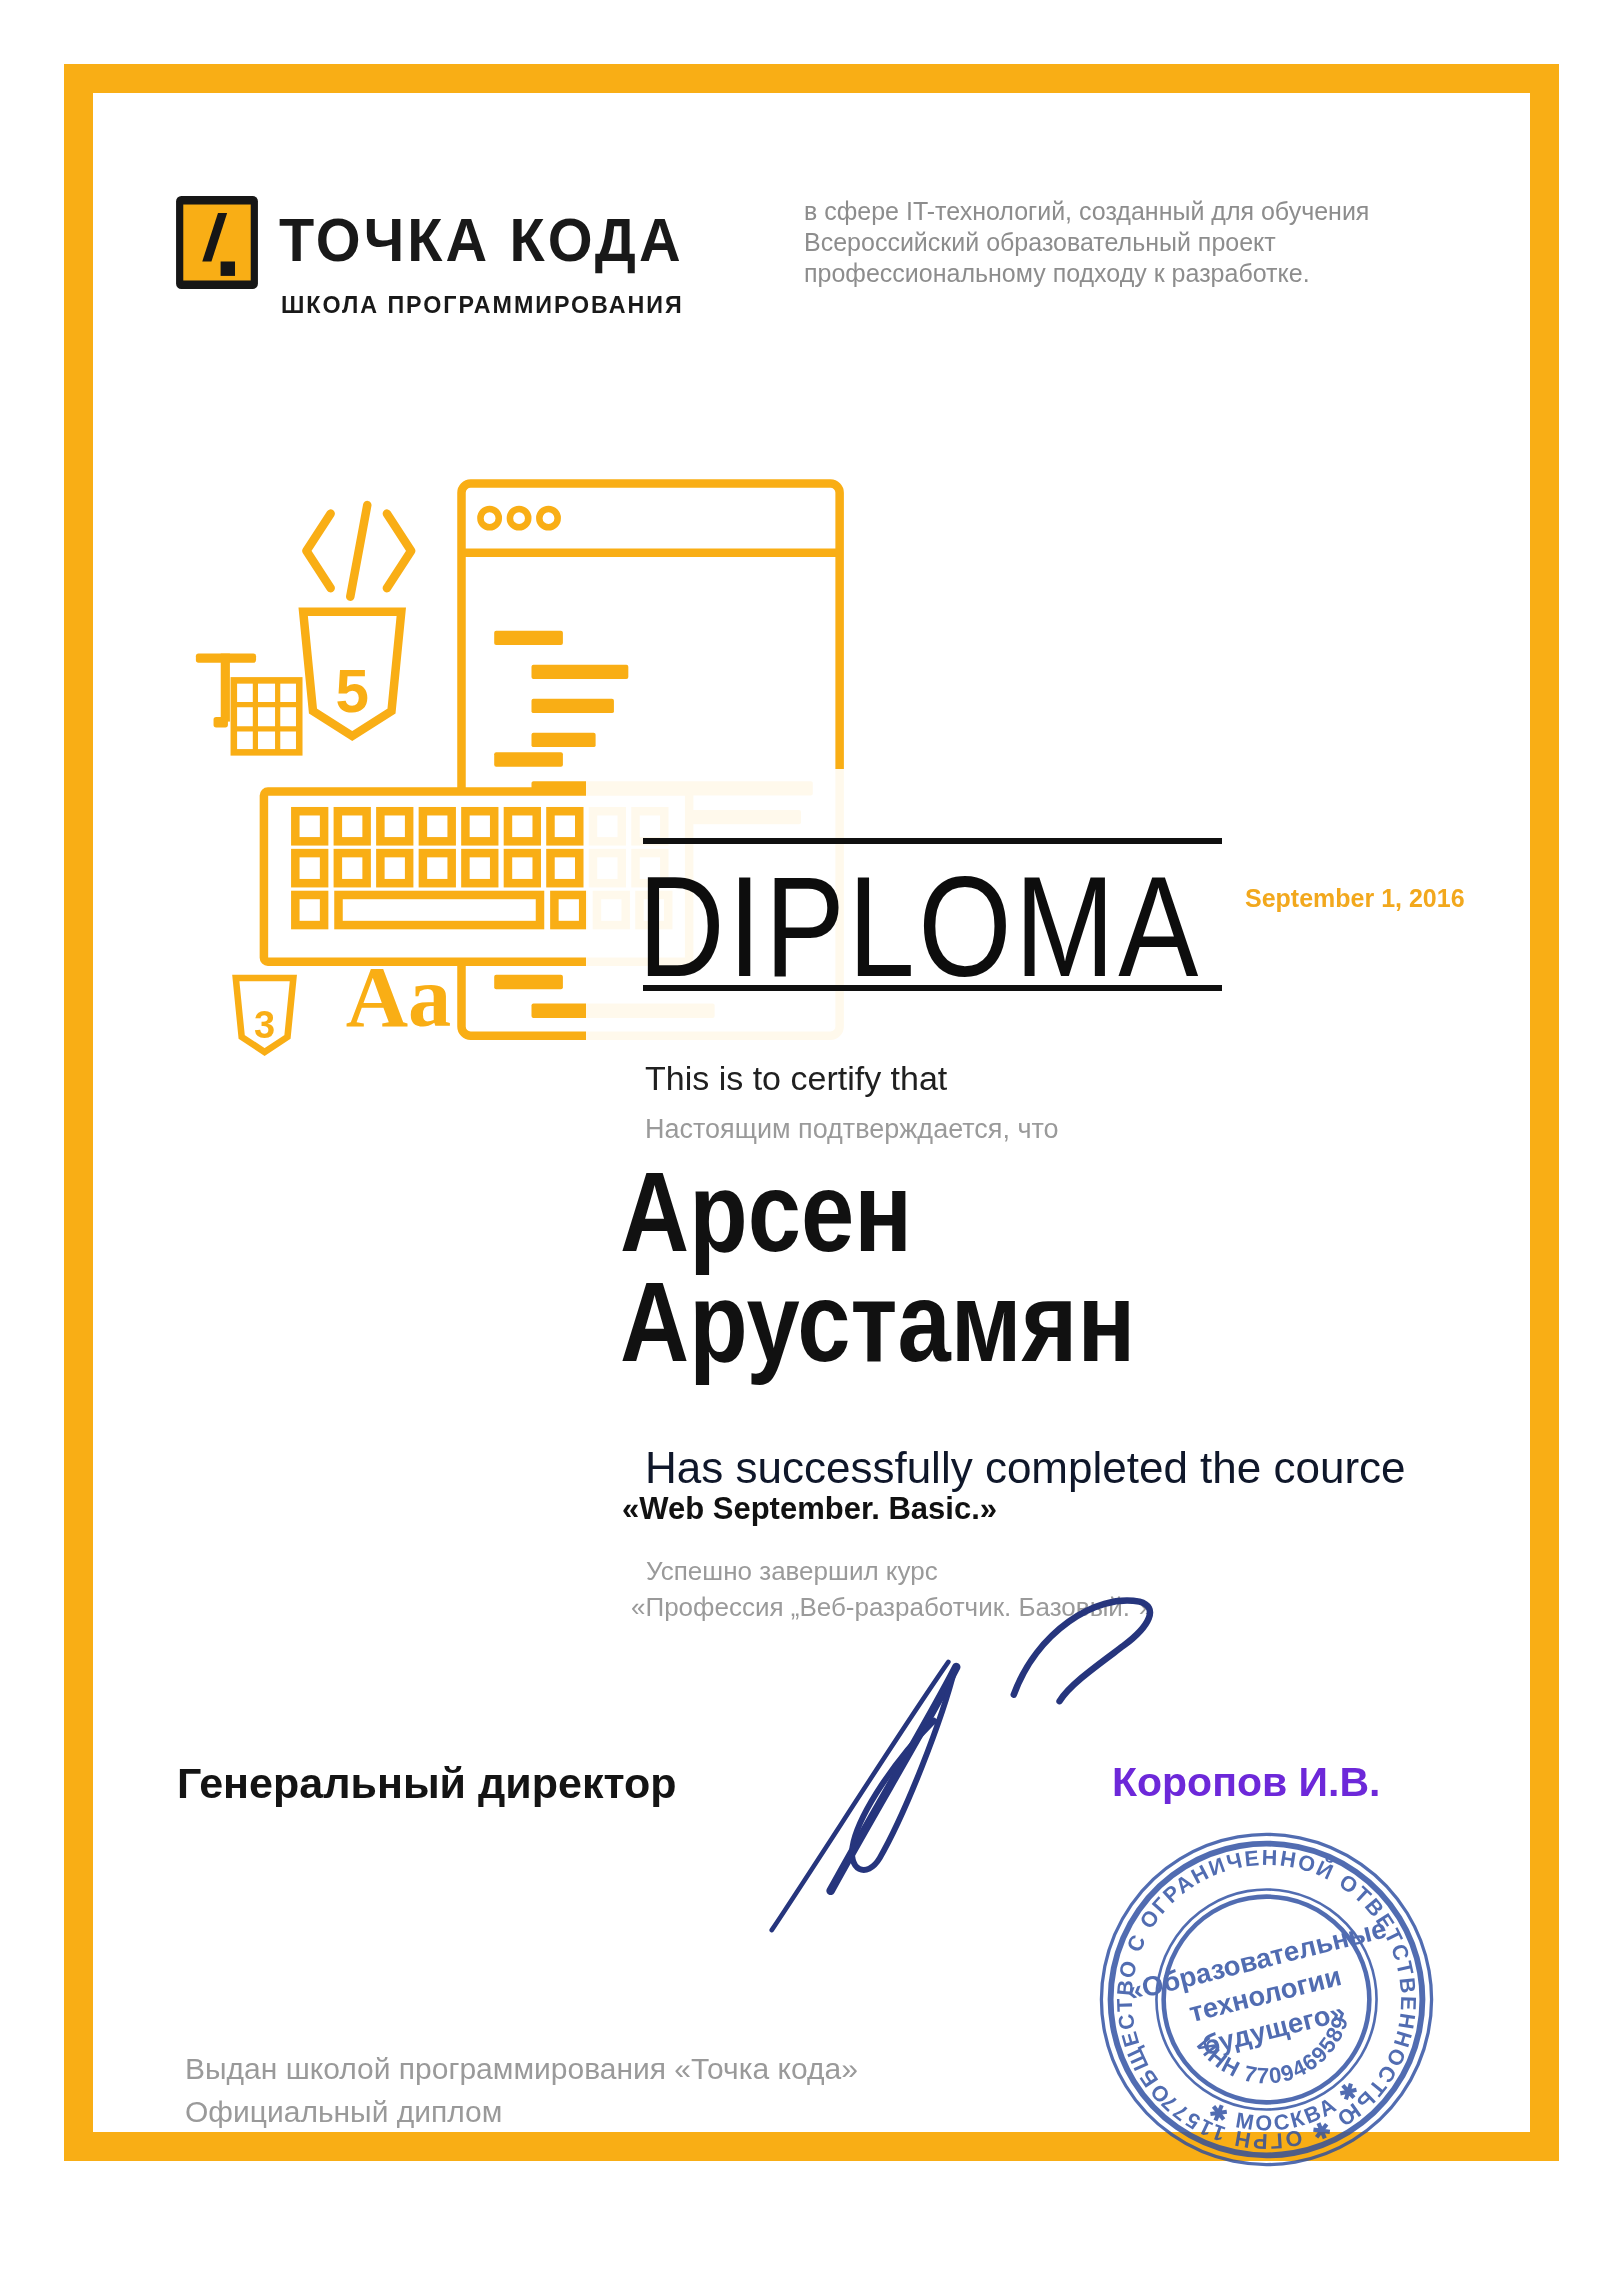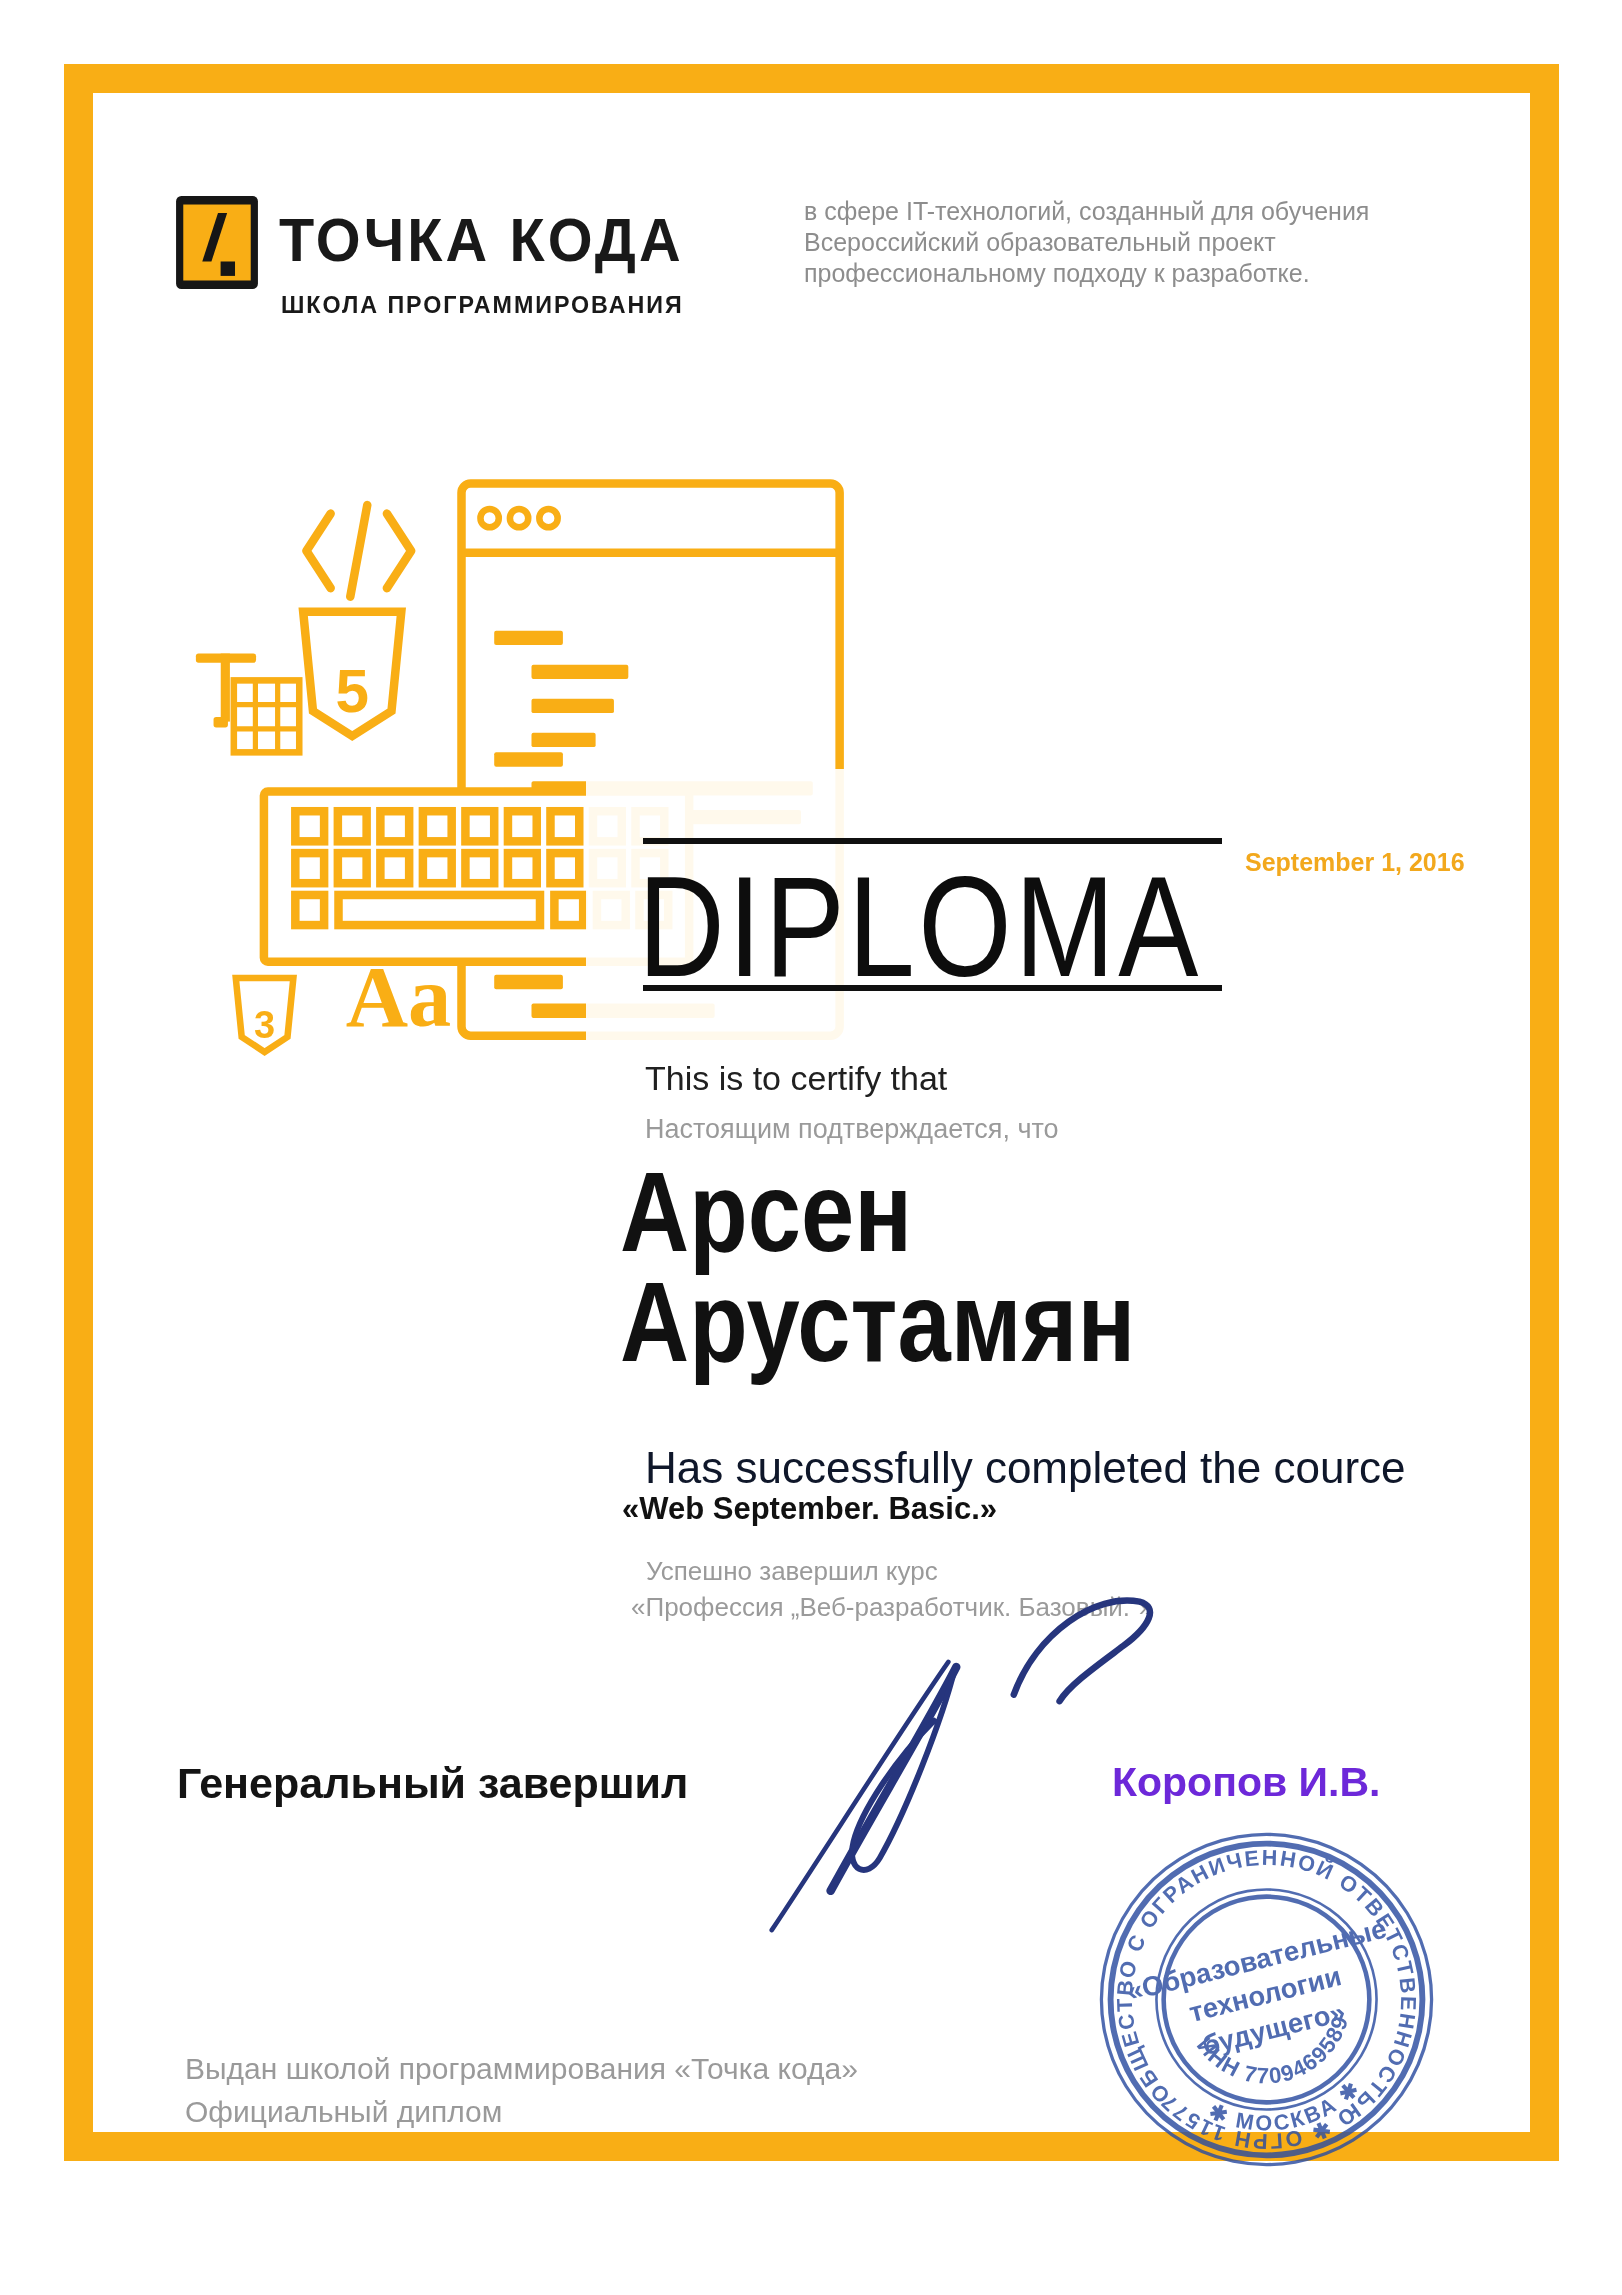--- a/index.html
+++ b/index.html
@@ -16,21 +16,21 @@
   
   .intro{left:804px;top:196px;font-size:25px;line-height:31px;color:#8d8d8d;white-space:nowrap;}
   
   .fade{left:586px;top:769px;width:703px;height:298px;background:rgba(255,255,255,.92);}
   
   .rule{background:#101010;height:5.9px;}
   .rule-top{left:643px;top:838px;width:579px;}
   .rule-bottom{left:643px;top:985px;width:579px;}
   .diploma-title{left:638px;top:845px;font-size:143px;font-weight:400;letter-spacing:3.9px;
                  transform:scaleX(.84);transform-origin:left top;white-space:nowrap;color:#0d0d0d;}
-  .date{left:1245px;top:848px;font-size:25px;font-weight:700;color:#F2A81D;white-space:nowrap;}
+  .date{left:1245px;top:884px;font-size:25px;font-weight:700;color:#F2A81D;white-space:nowrap;}
   .certify-en{left:645px;top:1059px;font-size:34px;color:#202020;white-space:nowrap;}
   .certify-ru{left:645px;top:1114px;font-size:27px;color:#9a9a9a;white-space:nowrap;}
   .student{left:620px;top:1157px;font-size:114px;font-weight:700;line-height:110px;
            transform:scaleX(.84);transform-origin:left top;white-space:nowrap;color:#111;}
   .course-en{left:645px;top:1443px;font-size:44px;font-weight:300;color:#0f172a;white-space:nowrap;}
   .course-title{left:622px;top:1491px;font-size:31px;font-weight:700;color:#111;white-space:nowrap;}
   .course-ru1{left:646px;top:1556px;font-size:26px;color:#9a9a9a;white-space:nowrap;}
   .course-ru2{left:631px;top:1592px;font-size:26px;color:#9a9a9a;white-space:nowrap;}
   
   .sig-role{left:177px;top:1759px;font-size:43px;font-weight:700;color:#141414;white-space:nowrap;}
@@ -166,21 +166,21 @@
 <div class="abs student">
   <div>Арсен</div>
   <div>Арустамян</div>
 </div>
 
 <div class="abs course-en">Has successfully completed the cource</div>
 <div class="abs course-title">«Web September. Basic.»</div>
 <div class="abs course-ru1">Успешно завершил курс</div>
 <div class="abs course-ru2">«Профессия „Веб-разработчик. Базовый.“»</div>
 
-<div class="abs sig-role">Генеральный завершил</div>
+<div class="abs sig-role">Генеральный директор</div>
 <div class="abs sig-name">Коропов И.В.</div>
 
 <svg class="abs" style="left:739px;top:1570px;" width="458" height="380" viewBox="0 0 700 580">
   <g fill="none" stroke="#26357D" stroke-linecap="round">
     <path d="M50 550 C 130 430, 250 240, 320 140" stroke-width="7"></path>
     <path d="M140 490 C 200 380, 290 230, 332 148" stroke-width="13"></path>
     <path d="M330 150 C 310 230, 255 370, 215 440 C 196 472, 164 460, 175 415 C 186 370, 238 290, 298 230" stroke-width="9"></path>
     <path d="M420 190 C 455 95, 545 35, 612 48 C 642 56, 628 85, 588 115 C 548 145, 505 175, 490 200" stroke-width="10"></path>
   </g>
 </svg>

